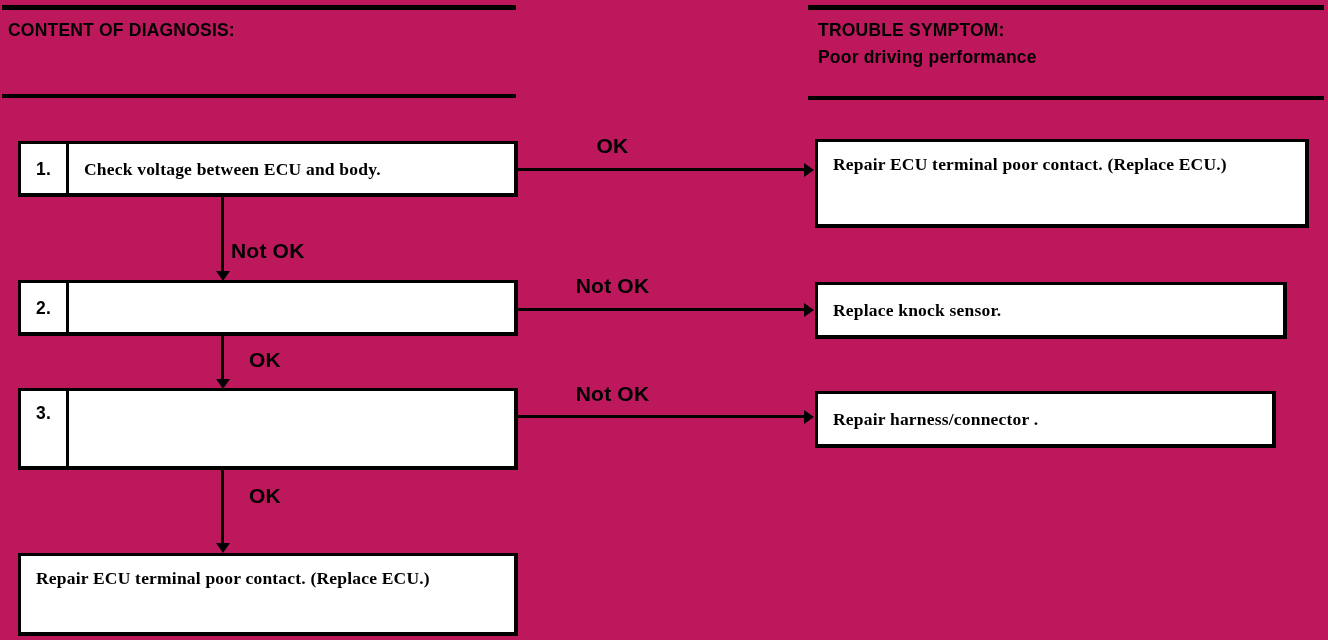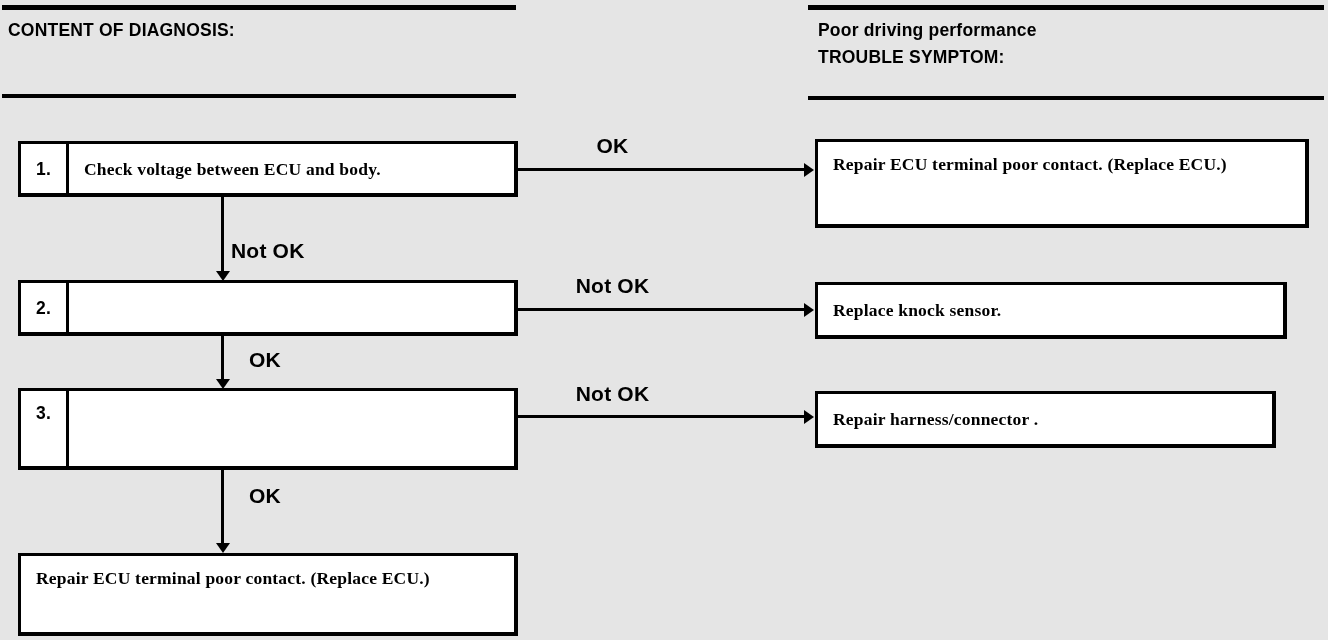--- a/index.html
+++ b/index.html
@@ -1,20 +1,20 @@
 <!DOCTYPE html>
 <html><head>
 <meta charset="utf-8">
 <style>
   html, body { margin: 0; padding: 0; background: #ffffff; }
   .page {
     position: relative;
     width: 1328px;
     height: 640px;
-    background: #e5e5e5;
+    background: #be185d;
     font-family: "Liberation Sans", sans-serif;
     font-weight: 700;
     color: #000000;
     overflow: hidden;
   }
   .rule { position: absolute; background: #000000; }
   .hdr { position: absolute; font-size: 17.5px; line-height: 27px; letter-spacing: .2px; }
   .box {
     position: absolute;
     box-sizing: border-box;
@@ -67,22 +67,22 @@
 <div class="page">
 
   <div class="rule" style="left:2px; top:5px; width:514px; height:5px;"></div>
   <div class="hdr" style="left:8px; top:17px; width:505px;">
     <div>CONTENT OF DIAGNOSIS:</div>
   </div>
   <div class="rule" style="left:2px; top:94px; width:514px; height:4px;"></div>
 
   <div class="rule" style="left:808px; top:5px; width:516px; height:5px;"></div>
   <div class="hdr" style="left:818px; top:17px; width:500px;">
+    <div>TROUBLE SYMPTOM:</div>
     <div>Poor driving performance</div>
-    <div>TROUBLE SYMPTOM:</div>
   </div>
   <div class="rule" style="left:808px; top:96px; width:516px; height:4px;"></div>
 
   <div class="box" style="left:18px; top:141px; width:500px; height:56px;">
     <div class="numcell">1.</div>
     <div class="boxtext">Check voltage between ECU and body.</div>
   </div>
 
   <div class="vline" style="left:221px; top:197px; height:76px;"></div>
   <div class="arrow-down" style="left:216px; top:271px;"></div>

